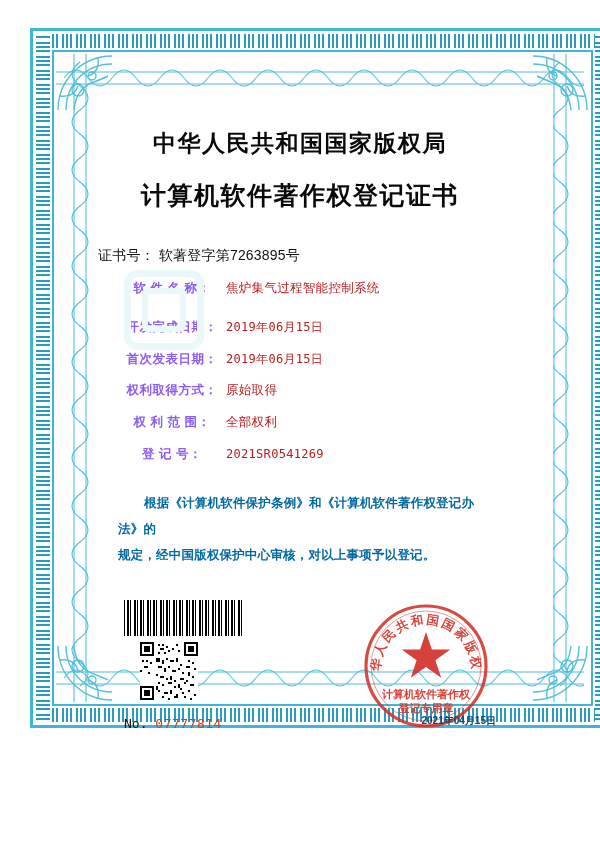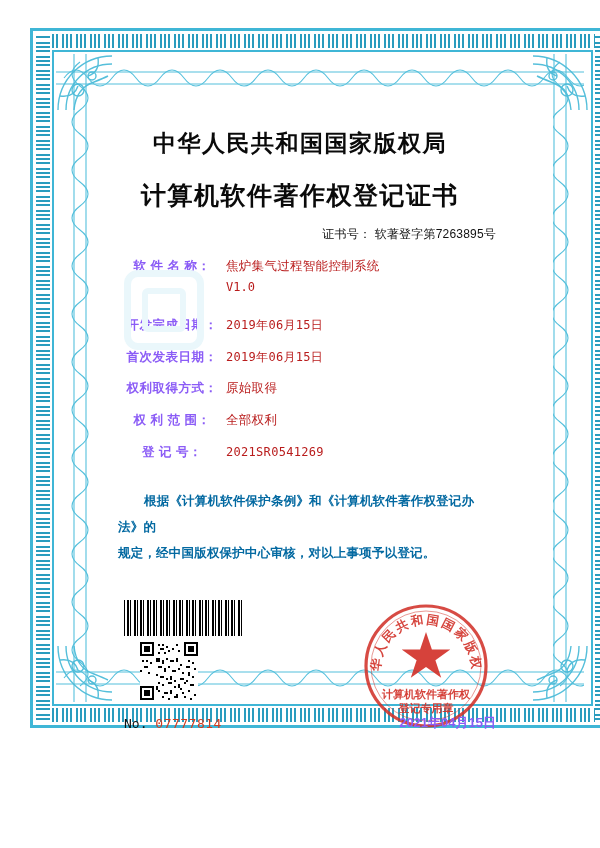--- a/index.html
+++ b/index.html
@@ -117,24 +117,23 @@
     text-align: center;
     font-family: "Liberation Serif", "DejaVu Serif", serif;
     font-size: 25px;
     font-weight: bold;
     letter-spacing: 1.5px;
     color: #0a0a0a;
     margin-top: 20px;
   }
 
   .cert-no {
-    text-align: right;
-    font-size: 12px;
+    font-size: 14px;
     color: #111;
-    margin-top: 14px;
+    margin-top: 35px;
     padding-right: 6px;
     letter-spacing: 0.2px;
   }
 
   .rows {
     margin-top: 14px;
     padding-left: 20px;
   }
   .row {
     display: flex;
@@ -222,22 +221,22 @@
     top: 116px;
     font-size: 13px;
     color: #111;
     font-family: "DejaVu Sans Mono", monospace;
   }
   .cert-serial .num { color: #d23c1f; letter-spacing: 0.5px; }
   .issue-date {
     position: absolute;
     right: 6px;
     top: 114px;
-    font-size: 13px;
-    color: #8b5cf6;
+    font-size: 10px;
+    color: #0c4a6e;
     font-weight: bold;
   }
 
   
   .wm {
     position: absolute;
     left: 26px;
     top: 168px;
     width: 66px;
     height: 66px;
@@ -361,21 +360,20 @@
     <div class="title-sub">计算机软件著作权登记证书</div>
 
     <div class="cert-no">证书号：  软著登字第7263895号</div>
 
     <div class="rows">
 
       <div class="row">
         <div class="label">软 件 名 称：</div>
         <div class="value">
           <span>焦炉集气过程智能控制系统</span>
-          <span class="sub-line">V1.0</span>
         </div>
       </div>
 
 
       <div class="row gap-top">
         <div class="label">开发完成日期：</div>
         <div class="value mono">2019年06月15日</div>
       </div>
 
       <div class="row">

